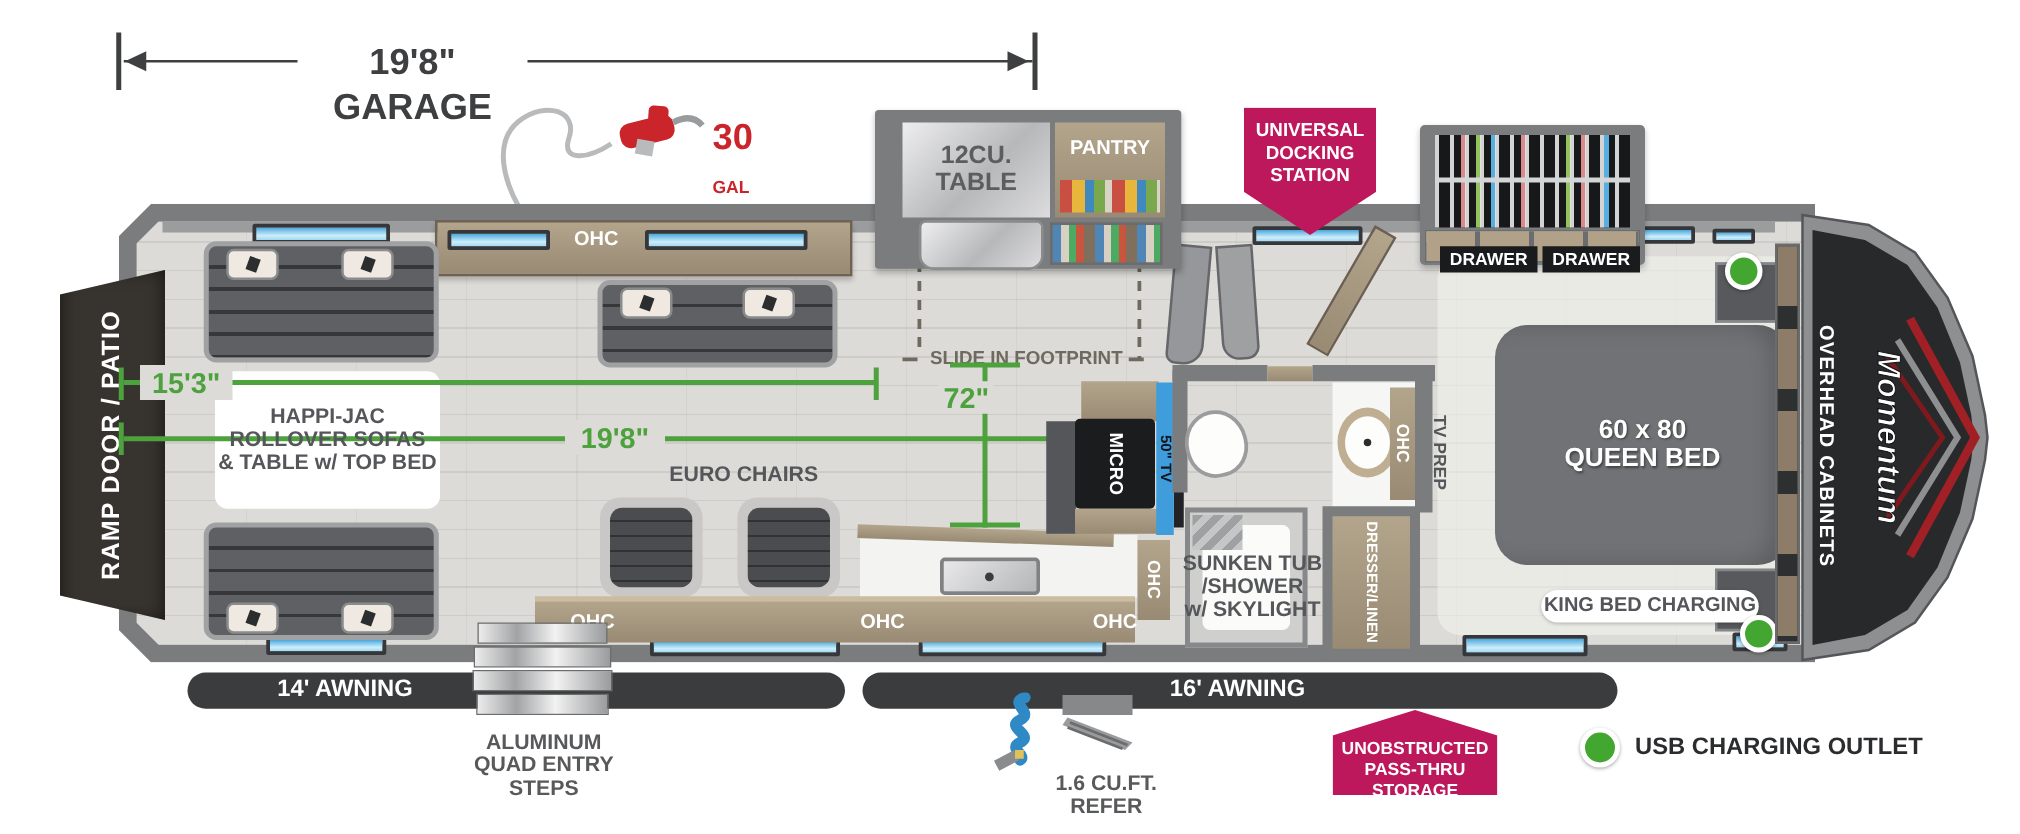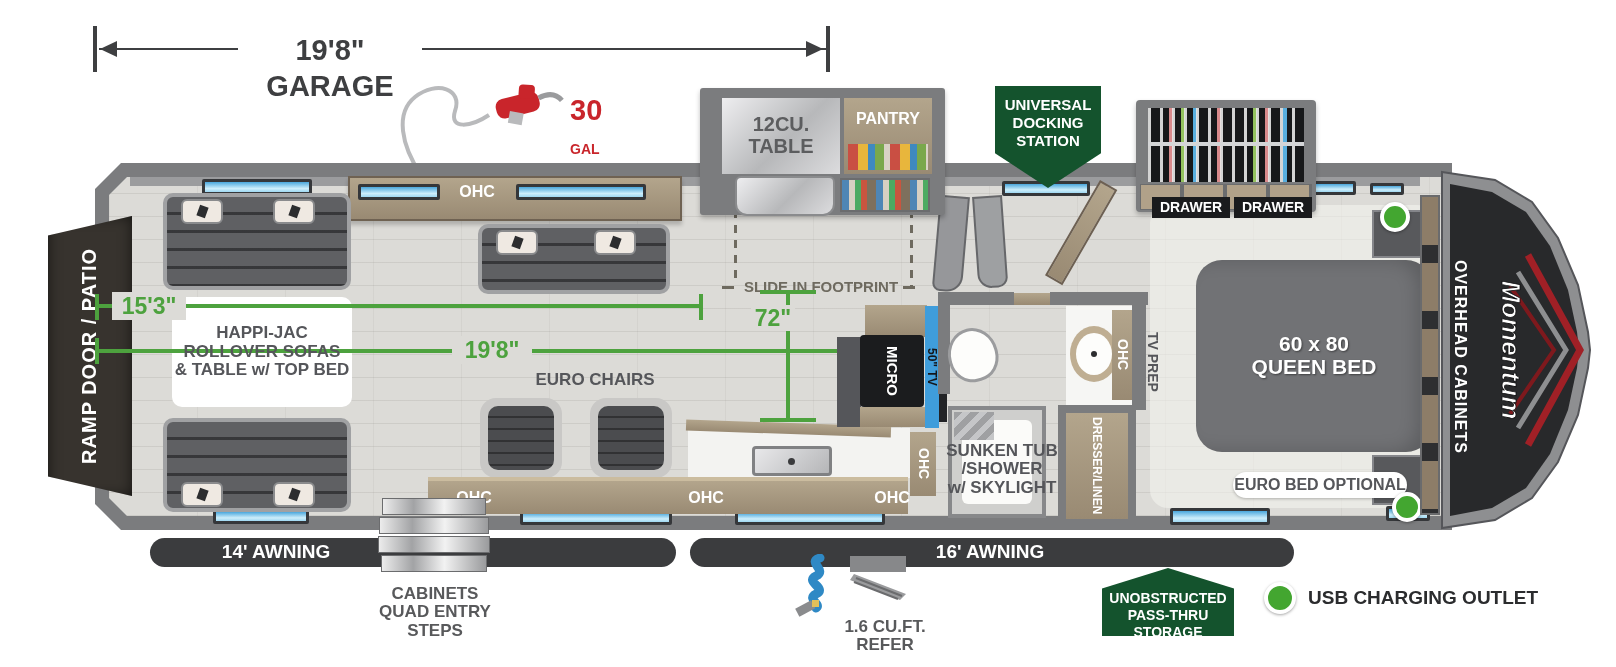--- a/index.html
+++ b/index.html
@@ -16,21 +16,21 @@
   .window{background:linear-gradient(180deg,#4aa7dc,#cdeefb 65%,#9fd8f2);
           border:3px solid #35373a;border-radius:2px;box-sizing:border-box;}
   .sofa{background:#5f6063 repeating-linear-gradient(180deg,rgba(0,0,0,0) 0 15px,rgba(15,15,17,.5) 15px 18px);
         border:4px solid #a0a1a3;border-radius:10px;box-sizing:border-box;}
   .headrest{position:absolute;width:42px;height:25px;background:#efe9e2;border:2px solid #8a8b8d;
             border-radius:6px;box-sizing:border-box;}
   .headrest::after{content:"";position:absolute;left:15px;top:5px;width:9px;height:11px;
             background:#2c2d2f;transform:rotate(20deg);}
   .dim{background:#4da23e;}
   .dimlbl{color:#4da23e;background:#dcdbd7;font-size:23px;font-weight:bold;text-align:center;}
-  .badge{background:#14532d;color:#fff;}
+  .badge{background:#be185d;color:#fff;}
   .usb-dot{background:#43a630;border:4px solid #fff;border-radius:50%;
            box-shadow:0 1px 3px rgba(0,0,0,.35);box-sizing:border-box;}
   .bar{background:#3b3c3e;border-radius:15px;}
   .chair{background:#c9c8c6;border-radius:16px;}
   .chair::after{content:"";position:absolute;inset:8px;border-radius:10px;
         background:#4b4c4f repeating-linear-gradient(180deg,rgba(0,0,0,0) 0 10px,rgba(0,0,0,.35) 10px 12px);}
   .step{height:17px;margin-bottom:2px;border:1px solid #6b6c6e;box-sizing:border-box;
         background:linear-gradient(90deg,#ececec,#a2a3a5 30%,#f2f2f2 60%,#9a9b9d);}
   .silver{background:linear-gradient(135deg,#eeeef0,#b7b8ba 55%,#dcdcde);}
   .dash-v{background:repeating-linear-gradient(180deg,#6e6a5f 0 8px,rgba(0,0,0,0) 8px 15px);}
@@ -191,21 +191,21 @@
 
   <div class="abs wood" style="left:1100px;top:180px;width:20px;height:110px;border:2px solid #6d6052;box-sizing:border-box;transform:rotate(30deg);transform-origin:top left;"></div>
 
   <div class="abs flexc" style="left:1196px;top:260px;width:236px;height:192px;background:#717275;border-radius:26px;box-shadow:inset -14px 0 18px rgba(0,0,0,.18);">
     <div class="lbl" style="color:#fff;font-size:21px;text-shadow:1px 1px 2px rgba(0,0,0,.45);">60 x 80
 QUEEN BED</div>
   </div>
   <div class="abs" style="left:1372px;top:210px;width:50px;height:48px;background:#58595c;border:2px solid #85868a;box-sizing:border-box;"></div>
   <div class="abs" style="left:1372px;top:455px;width:50px;height:50px;background:#58595c;border:2px solid #85868a;box-sizing:border-box;"></div>
   <div class="abs flexc" style="left:1233px;top:472px;width:174px;height:26px;background:#fff;border-radius:13px;box-shadow:0 1px 3px rgba(0,0,0,.25);">
-    <div class="lbl" style="font-size:16px;">EURO BED OPTIONAL</div>
+    <div class="lbl" style="font-size:16px;">KING BED CHARGING</div>
   </div>
   <div class="abs usb-dot" style="left:1380px;top:202px;width:30px;height:30px;"></div>
   <div class="abs usb-dot" style="left:1392px;top:492px;width:30px;height:30px;"></div>
   <div class="abs" style="left:1420px;top:195px;width:20px;height:320px;background:#2e2f31 repeating-linear-gradient(180deg,#8d7d68 0 48px,#2e2f31 48px 66px);border:2px solid #6a6b6d;box-sizing:border-box;"></div>
 
   <div class="abs" style="left:1136px;top:100px;width:180px;height:112px;background:#7b7c7e;border-radius:4px;box-shadow:0 3px 5px rgba(0,0,0,.25);"></div>
   <div class="abs" style="left:1148px;top:108px;width:156px;height:74px;
               background:repeating-linear-gradient(90deg,rgba(232,232,232,.9) 0 3px,rgba(0,0,0,0) 3px 12px),
                          repeating-linear-gradient(90deg,rgba(0,0,0,0) 0 21px,#d98a8c 21px 25px,rgba(0,0,0,0) 25px 48px),
                          repeating-linear-gradient(90deg,rgba(0,0,0,0) 0 33px,#93c25e 33px 37px,rgba(0,0,0,0) 37px 72px),
@@ -256,38 +256,38 @@
   <div class="abs lbl" style="left:196px;top:542px;width:160px;font-size:19px;color:#fff;">14' AWNING</div>
   <div class="abs bar" style="left:690px;top:538px;width:604px;height:29px;"></div>
   <div class="abs lbl" style="left:900px;top:542px;width:180px;font-size:19px;color:#fff;">16' AWNING</div>
 
   <div class="abs" style="left:378px;top:498px;width:112px;height:82px;">
     <div class="step" style="width:104px;margin-left:4px;"></div>
     <div class="step" style="width:110px;margin-left:1px;"></div>
     <div class="step" style="width:112px;"></div>
     <div class="step" style="width:106px;margin-left:3px;"></div>
   </div>
-  <div class="abs lbl" style="left:355px;top:585px;width:160px;font-size:17px;color:#58595b;">CABINETS
+  <div class="abs lbl" style="left:355px;top:585px;width:160px;font-size:17px;color:#58595b;">ALUMINUM
 QUAD ENTRY
 STEPS</div>
 
   <svg class="abs" style="left:794px;top:554px;" width="44" height="66" viewBox="0 0 44 66">
     <path d="M26,4 C12,8 34,16 22,22 C10,28 34,34 22,40 C12,45 28,50 22,54" fill="none" stroke="#2f89c5" stroke-width="9" stroke-linecap="round"></path>
     <rect x="2" y="50" width="18" height="9" fill="#8a8b8d" transform="rotate(-28 11 54)"></rect>
     <rect x="18" y="46" width="7" height="7" fill="#e2c05a"></rect>
   </svg>
   <svg class="abs" style="left:842px;top:554px;" width="72" height="64" viewBox="0 0 72 64">
     <rect x="8" y="2" width="56" height="16" fill="#87888a"></rect>
     <polygon points="12,20 64,40 58,46 8,26" fill="#9a9b9d"></polygon>
     <path d="M14,24 L60,42 M12,28 L56,45" stroke="#6b6c6e" stroke-width="2"></path>
   </svg>
   <div class="abs lbl" style="left:825px;top:618px;width:120px;font-size:17px;color:#58595b;">1.6 CU.FT.
 REFER</div>
 
-  <div class="abs badge" style="left:1102px;top:568px;width:132px;height:68px;clip-path:polygon(50% 0,100% 30%,100% 100%,0 100%,0 30%);">
+  <div class="abs badge" style="left:1066px;top:568px;width:132px;height:68px;clip-path:polygon(50% 0,100% 30%,100% 100%,0 100%,0 30%);">
     <div class="lbl" style="margin-top:22px;color:#fff;font-size:14px;line-height:1.2;">UNOBSTRUCTED
 PASS-THRU
 STORAGE</div>
   </div>
 
   <div class="abs usb-dot" style="left:1264px;top:582px;width:32px;height:32px;"></div>
   <div class="abs lbl" style="left:1308px;top:588px;width:240px;font-size:19px;color:#2b2c2e;text-align:left;">USB CHARGING OUTLET</div>
 
 </div>
 

